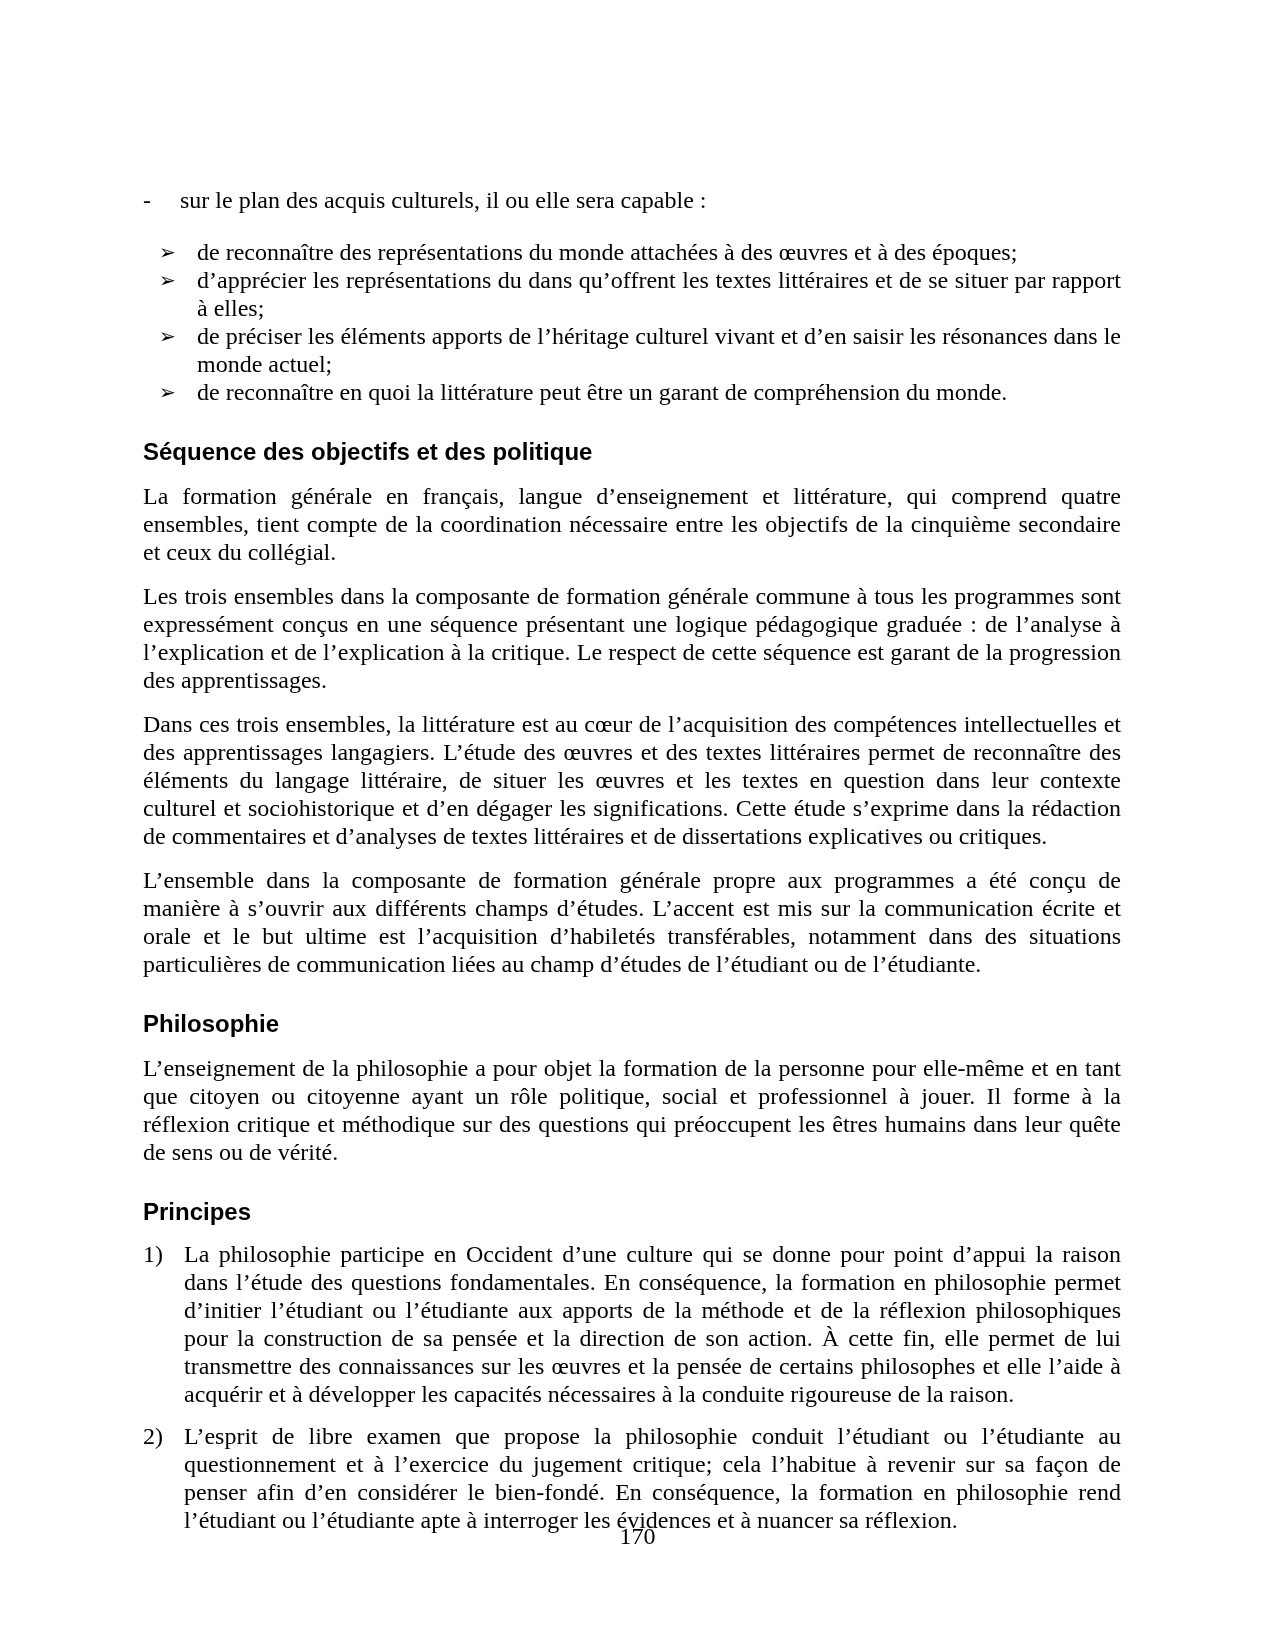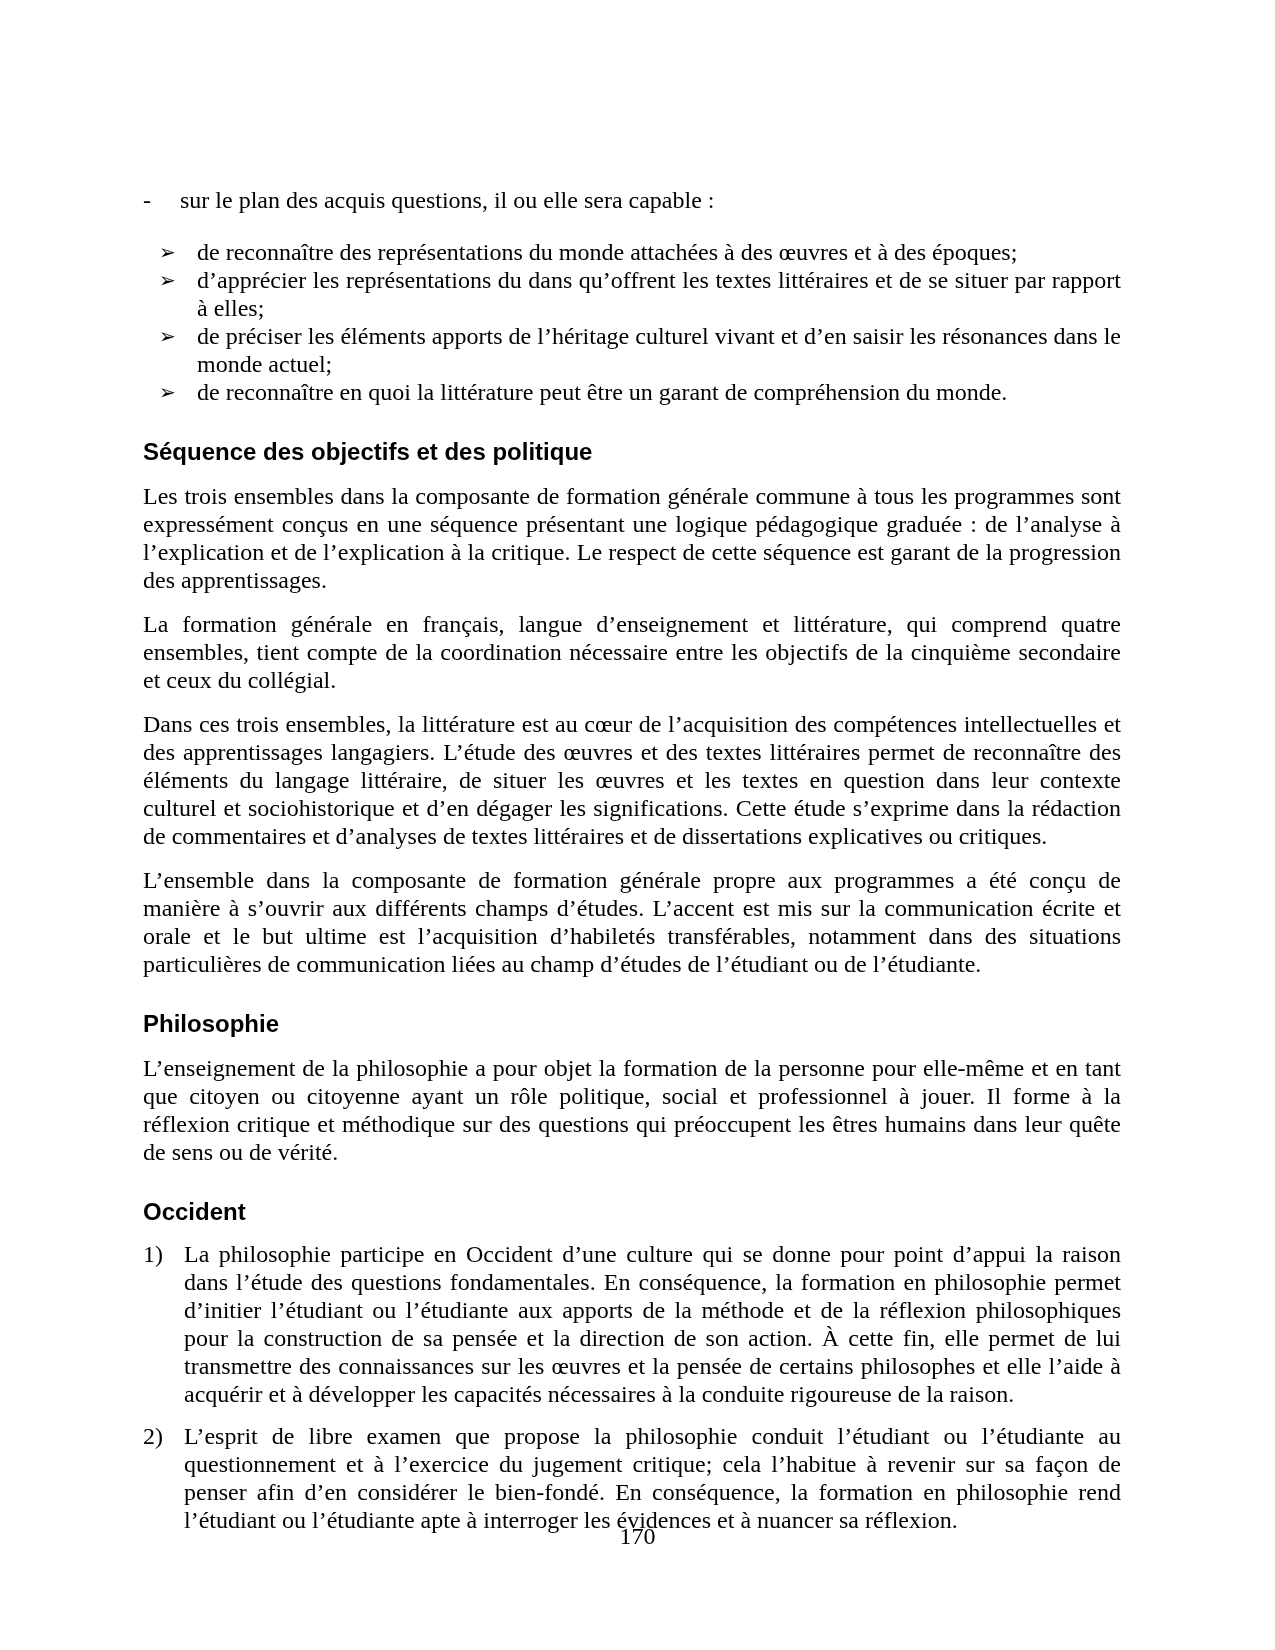--- a/index.html
+++ b/index.html
@@ -86,21 +86,21 @@
   }
 </style>
 </head>
 <body>
 
 <div class="page">
   <div class="content">
 
     <div class="dash-item">
       <span class="marker">-</span>
-      <span class="txt">sur le plan des acquis questions, il ou elle sera capable :</span>
+      <span class="txt">sur le plan des acquis culturels, il ou elle sera capable :</span>
     </div>
 
     <div class="arrow-list">
       <div class="arrow-item">
         <span class="marker">➢</span>
         <span class="txt">de reconnaître des représentations du monde attachées à des œuvres et à des époques;</span>
       </div>
       <div class="arrow-item">
         <span class="marker">➢</span>
         <span class="txt">d’apprécier les représentations du dans qu’offrent les textes littéraires et de se situer par rapport à elles;</span>
@@ -110,33 +110,33 @@
         <span class="txt">de préciser les éléments apports de l’héritage culturel vivant et d’en saisir les résonances dans le monde actuel;</span>
       </div>
       <div class="arrow-item">
         <span class="marker">➢</span>
         <span class="txt">de reconnaître en quoi la littérature peut être un garant de compréhension du monde.</span>
       </div>
     </div>
 
     <section>
       <h2 class="sec-heading">Séquence des objectifs et des politique</h2>
+      <p class="body-par">La formation générale en français, langue d’enseignement et littérature, qui comprend quatre ensembles, tient compte de la coordination nécessaire entre les objectifs de la cinquième secondaire et ceux du collégial.</p>
       <p class="body-par">Les trois ensembles dans la composante de formation générale commune à tous les programmes sont expressément conçus en une séquence présentant une logique pédagogique graduée : de l’analyse à l’explication et de l’explication à la critique. Le respect de cette séquence est garant de la progression des apprentissages.</p>
-      <p class="body-par">La formation générale en français, langue d’enseignement et littérature, qui comprend quatre ensembles, tient compte de la coordination nécessaire entre les objectifs de la cinquième secondaire et ceux du collégial.</p>
       <p class="body-par">Dans ces trois ensembles, la littérature est au cœur de l’acquisition des compétences intellectuelles et des apprentissages langagiers. L’étude des œuvres et des textes littéraires permet de reconnaître des éléments du langage littéraire, de situer les œuvres et les textes en question dans leur contexte culturel et sociohistorique et d’en dégager les significations. Cette étude s’exprime dans la rédaction de commentaires et d’analyses de textes littéraires et de dissertations explicatives ou critiques.</p>
       <p class="body-par">L’ensemble dans la composante de formation générale propre aux programmes a été conçu de manière à s’ouvrir aux différents champs d’études. L’accent est mis sur la communication écrite et orale et le but ultime est l’acquisition d’habiletés transférables, notamment dans des situations particulières de communication liées au champ d’études de l’étudiant ou de l’étudiante.</p>
     </section>
 
     <section>
       <h2 class="sec-heading">Philosophie</h2>
       <p class="body-par">L’enseignement de la philosophie a pour objet la formation de la personne pour elle-même et en tant que citoyen ou citoyenne ayant un rôle politique, social et professionnel à jouer. Il forme à la réflexion critique et méthodique sur des questions qui préoccupent les êtres humains dans leur quête de sens ou de vérité.</p>
     </section>
 
     <section>
-      <h2 class="sec-heading">Occident</h2>
+      <h2 class="sec-heading">Principes</h2>
       <div class="num-item">
         <span class="marker">1)</span>
         <span class="txt">La philosophie participe en Occident d’une culture qui se donne pour point d’appui la raison dans l’étude des questions fondamentales. En conséquence, la formation en philosophie permet d’initier l’étudiant ou l’étudiante aux apports de la méthode et de la réflexion philosophiques pour la construction de sa pensée et la direction de son action. À cette fin, elle permet de lui transmettre des connaissances sur les œuvres et la pensée de certains philosophes et elle l’aide à acquérir et à développer les capacités nécessaires à la conduite rigoureuse de la raison.</span>
       </div>
       <div class="num-item">
         <span class="marker">2)</span>
         <span class="txt">L’esprit de libre examen que propose la philosophie conduit l’étudiant ou l’étudiante au questionnement et à l’exercice du jugement critique; cela l’habitue à revenir sur sa façon de penser afin d’en considérer le bien-fondé. En conséquence, la formation en philosophie rend l’étudiant ou l’étudiante apte à interroger les évidences et à nuancer sa réflexion.</span>
       </div>
     </section>
 

